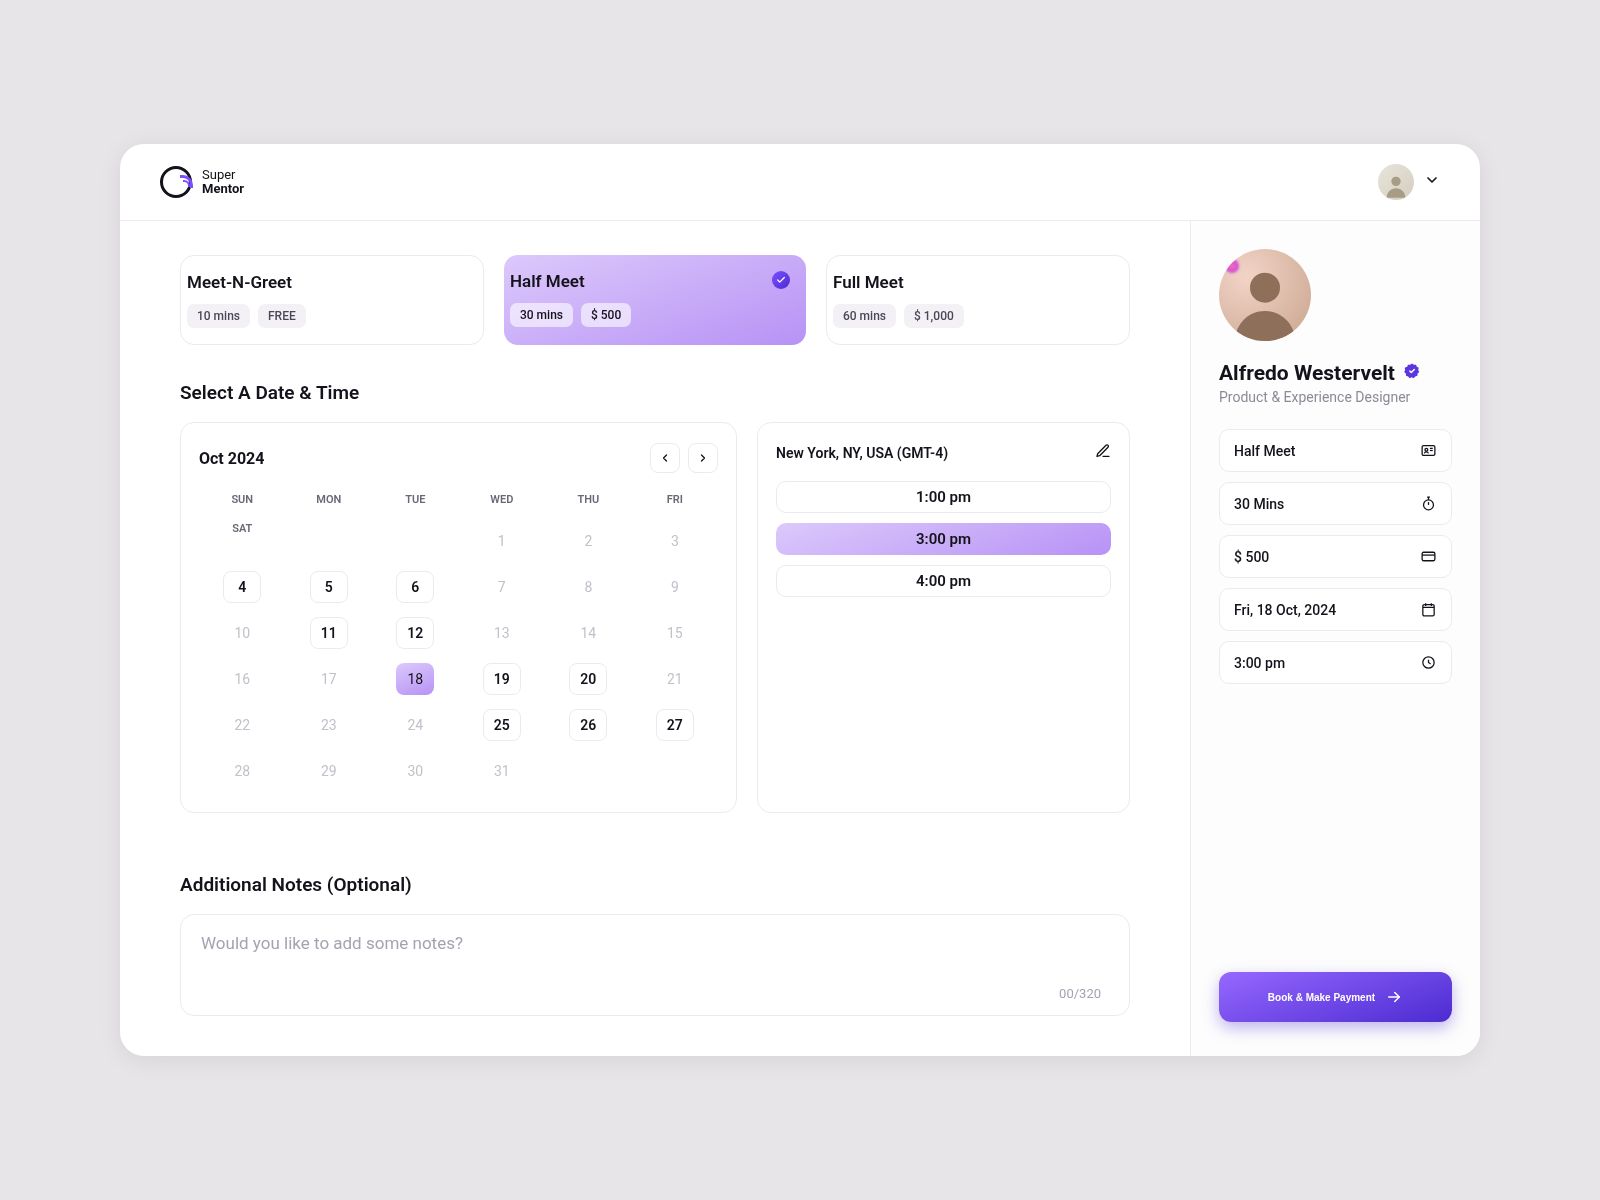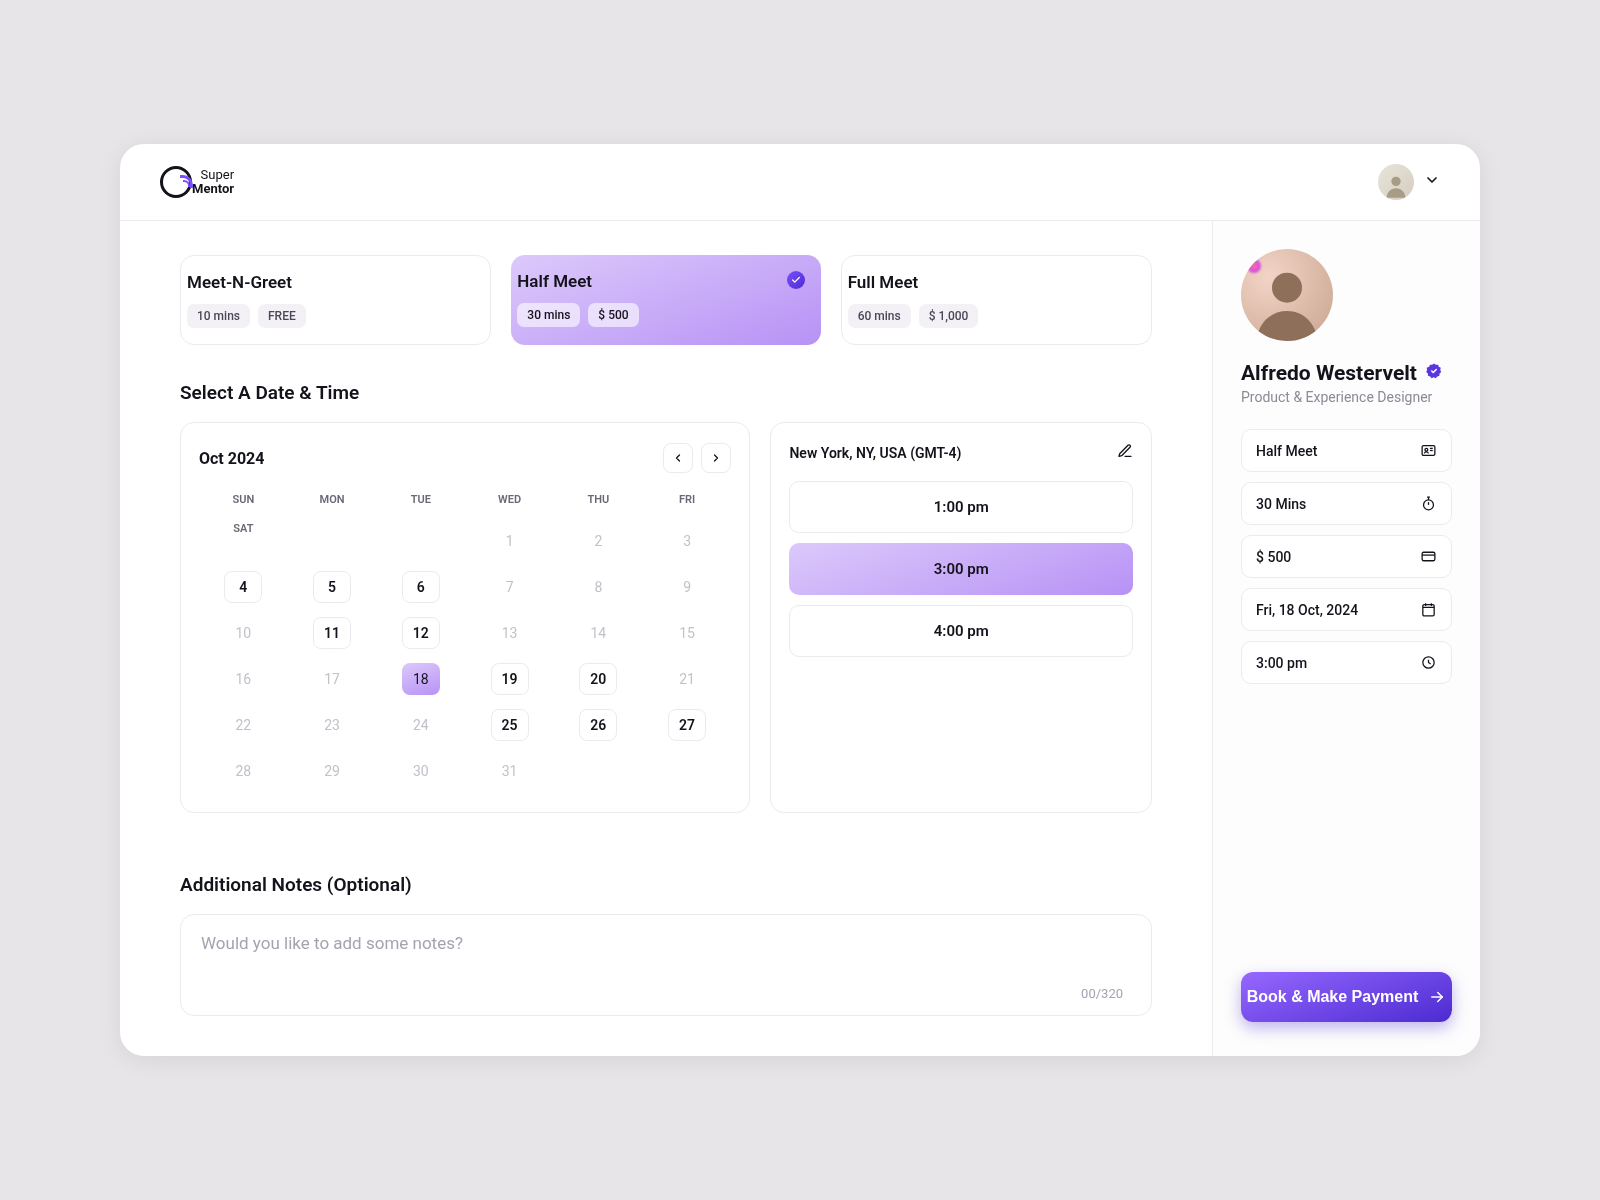--- a/index.html
+++ b/index.html
@@ -22,21 +22,21 @@
   .header {
     display: flex;
     align-items: center;
     justify-content: space-between;
     padding: 20px 40px;
     border-bottom: 1px solid #eceaee;
   }
   .logo {
     display: flex;
     align-items: center;
-    text-align: right;
+    gap: 10px;
   }
   .logo-icon {
     width: 32px;
     height: 32px;
     border: 3px solid #14121a;
     border-radius: 50%;
     position: relative;
   }
   .logo-icon::before {
     content: '';
@@ -78,21 +78,21 @@
   .chevron-down-icon svg { width: 16px; height: 16px; }
 
   .body {
     display: flex;
   }
   .main {
     flex: 1;
     padding: 34px 60px 40px 60px;
   }
   .sidebar {
-    width: 268px;
+    width: 290px;
     border-left: 1px solid #eceaee;
     background: #fdfdfd;
     padding: 28px 28px 34px 28px;
     display: flex;
     flex-direction: column;
   }
 
   .section-title {
     font-size: 19px;
     font-weight: 600;
@@ -183,21 +183,21 @@
     padding: 20px 18px;
   }
   .tz-row {
     display: flex; align-items: center; justify-content: space-between;
     margin-bottom: 18px;
   }
   .tz-text { font-size: 14px; font-weight: 600; color: #14121a; }
   .edit-icon svg { width: 16px; height: 16px; cursor: pointer; }
   .time-list { display: flex; flex-direction: column; gap: 10px; }
   .time-item {
-    height: 52px; border: 1px solid #eceaee; border-radius: 10px;
+    height: 32px; border: 1px solid #eceaee; border-radius: 10px;
     display: flex; align-items: center; justify-content: center;
     font-size: 15px; font-weight: 600; color: #14121a; cursor: pointer; background: #fff;
   }
   .time-item.selected {
     background: linear-gradient(160deg,#dcc9fb,#b792f5); border: none;
   }
 
   .notes-box {
     border: 1px solid #eceaee; border-radius: 14px;
     padding: 18px 20px; min-height: 100px; position: relative;
@@ -236,21 +236,21 @@
     background: #fff; border: 1px solid #eceaee; border-radius: 10px;
     padding: 12px 14px; display: flex; align-items: center; justify-content: space-between;
   }
   .summary-item .txt { font-size: 14px; font-weight: 500; color: #14121a; }
   .summary-item svg { width: 17px; height: 17px; flex-shrink: 0; }
 
   .spacer { flex: 1; min-height: 140px; }
   .cta {
     background: linear-gradient(160deg,#9668ff,#4c2bd1);
     color: #fff; border: none; border-radius: 12px;
-    height: 50px; width: 100%; font-size: 16px; font-weight: 600;
+    height: 50px; width: 100%; font-size: 10px; font-weight: 600;
     display: flex; align-items: center; justify-content: center; gap: 10px;
     cursor: pointer;
     box-shadow: 0 6px 16px rgba(76,43,209,0.35);
   }
   .cta svg { width: 18px; height: 18px; }
 </style>
 </head>
 <body>
 
 <div class="app">

